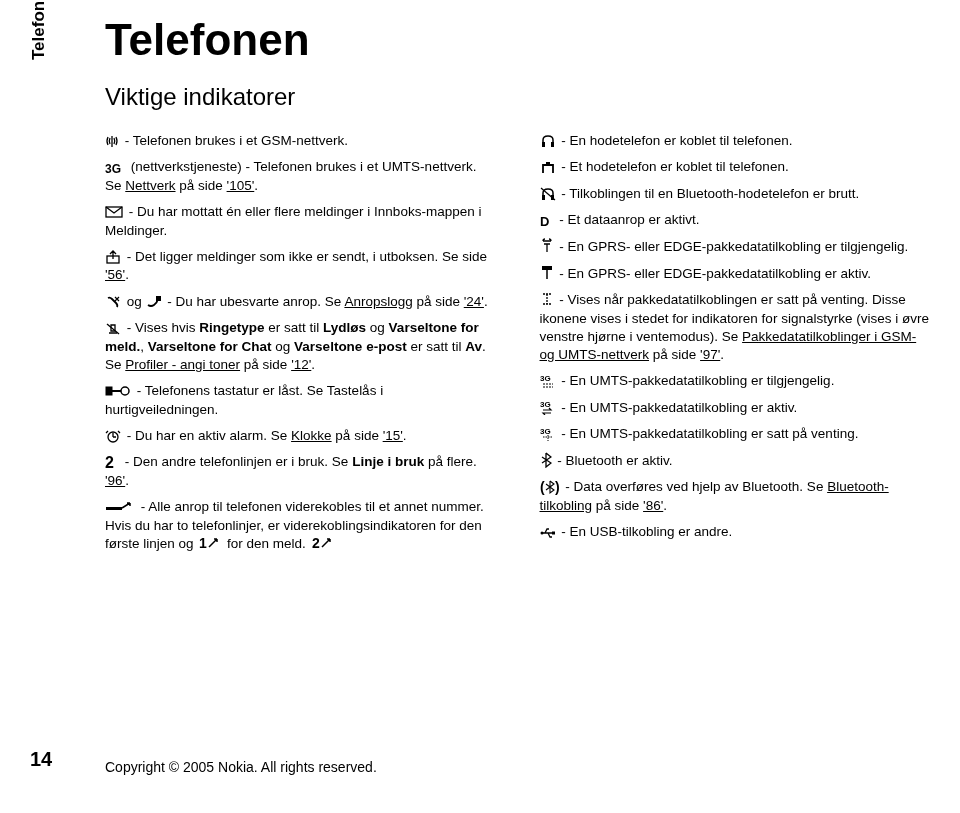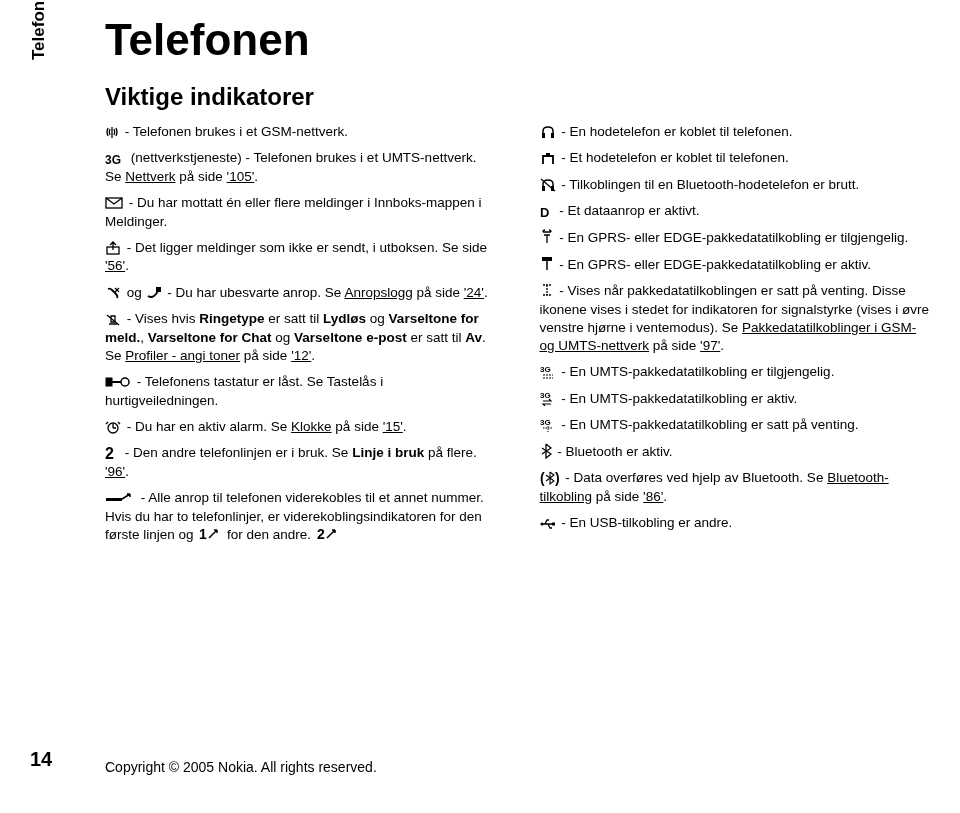--- a/index.html
+++ b/index.html
@@ -46,22 +46,22 @@
     display: flex;
     flex-direction: column;
   }
   .title {
     font-size: 44px;
     font-weight: bold;
     margin-bottom: 12px;
   }
   .subtitle {
     font-size: 24px;
-    font-weight: bold;
-    margin-bottom: 9px;
+    font-weight: normal;
+    margin-bottom: 18px;
   }
   .columns {
     display: flex;
     gap: 44px;
   }
   .col {
     flex: 1;
     min-width: 0;
   }
   .entry {
@@ -156,21 +156,21 @@
       </div>
 
       <div class="entry">
         <span class="icon"><svg class="ic" width="30" height="14">
               <rect x="1" y="6" width="16" height="3" fill="#000"></rect>
               <path d="M17 3 L28 3 L28 11 L17 11 Z" fill="none"></path>
               <path d="M17 7 L25 2 M25 2 L22 2 M25 2 L25 5" stroke="#000" stroke-width="1.5" fill="none"></path>
             </svg></span><span> - Alle anrop til telefonen viderekobles til et annet nummer. Hvis du har to telefonlinjer, er viderekoblingsindikatoren for den første linjen og </span><span class="icon"><svg class="ic" width="24" height="16">
               <text x="2" y="13" font-size="14" font-weight="bold">1</text>
               <path d="M12 12 L20 4 M20 4 L17 4 M20 4 L20 7" stroke="#000" stroke-width="1.5" fill="none"></path>
-            </svg></span><span> for den andre.</span> <span class="icon"><svg class="ic" width="24" height="16">
+            </svg></span><span> for den meld.</span> <span class="icon"><svg class="ic" width="24" height="16">
               <text x="2" y="13" font-size="14" font-weight="bold">2</text>
               <path d="M12 12 L20 4 M20 4 L17 4 M20 4 L20 7" stroke="#000" stroke-width="1.5" fill="none"></path>
             </svg></span>
       </div>
     </div>
 
     <div class="col">
 
       <div class="entry">
         <span class="icon"><svg class="ic" width="16" height="14">

